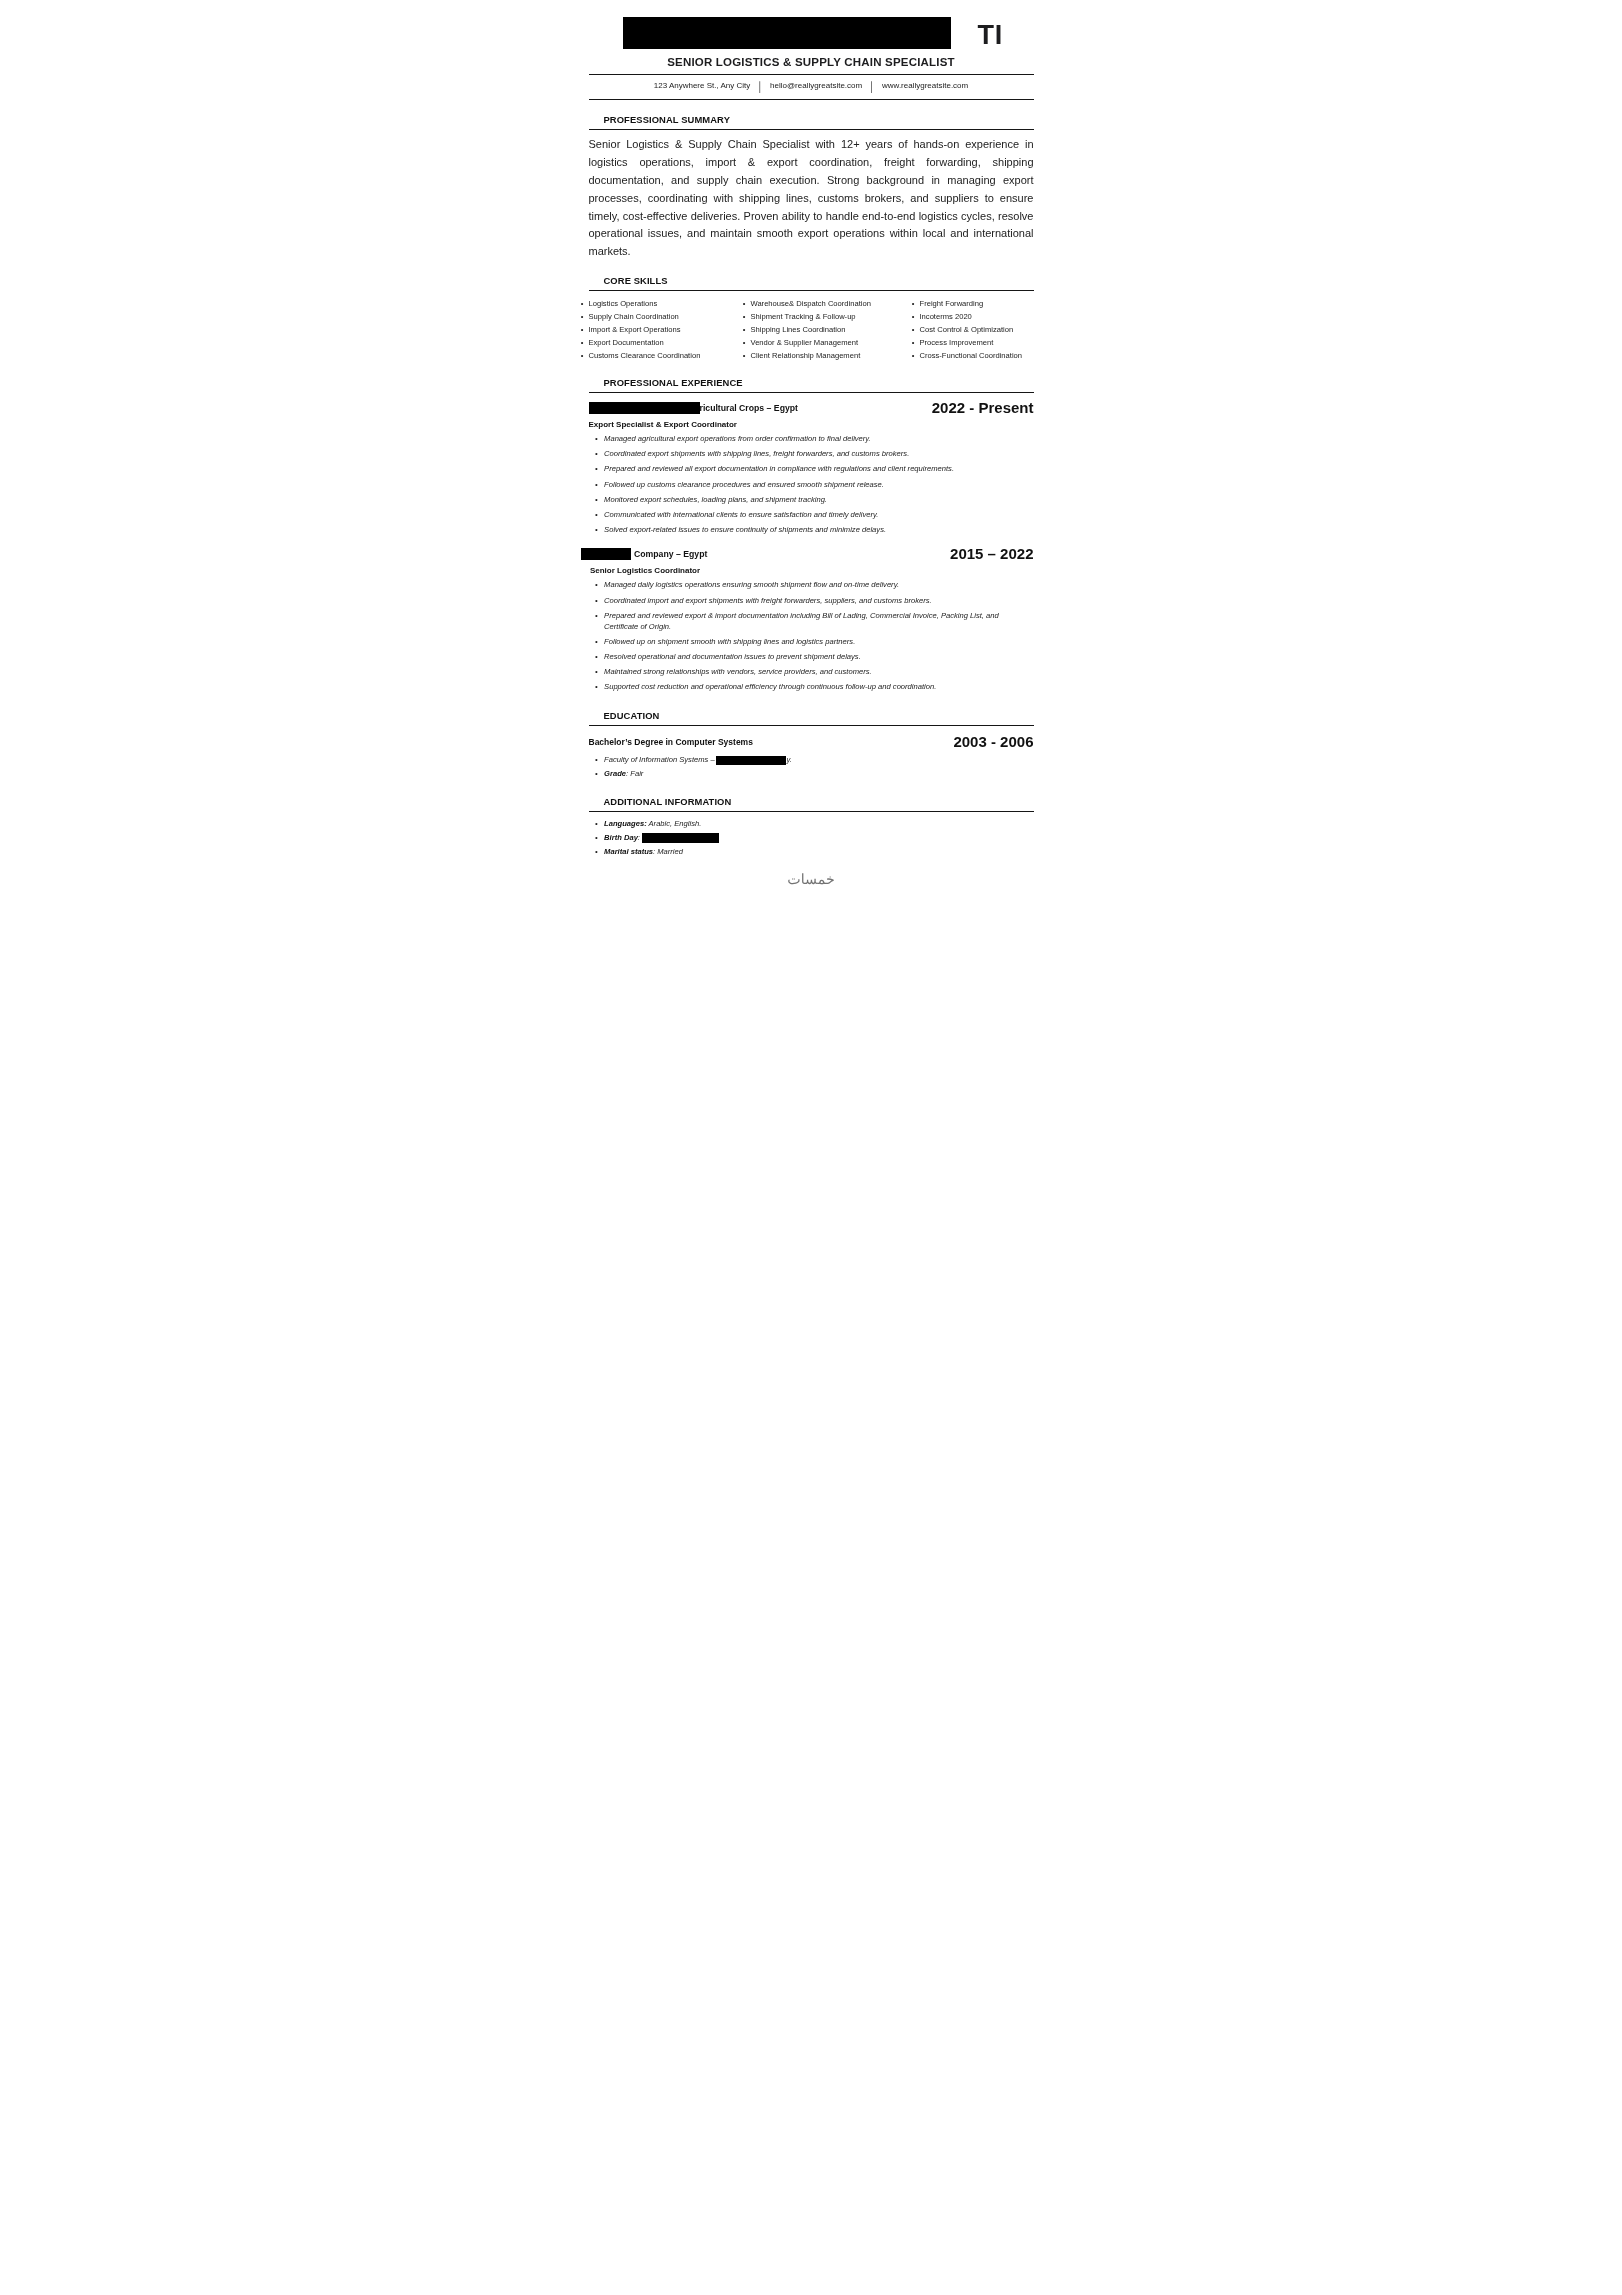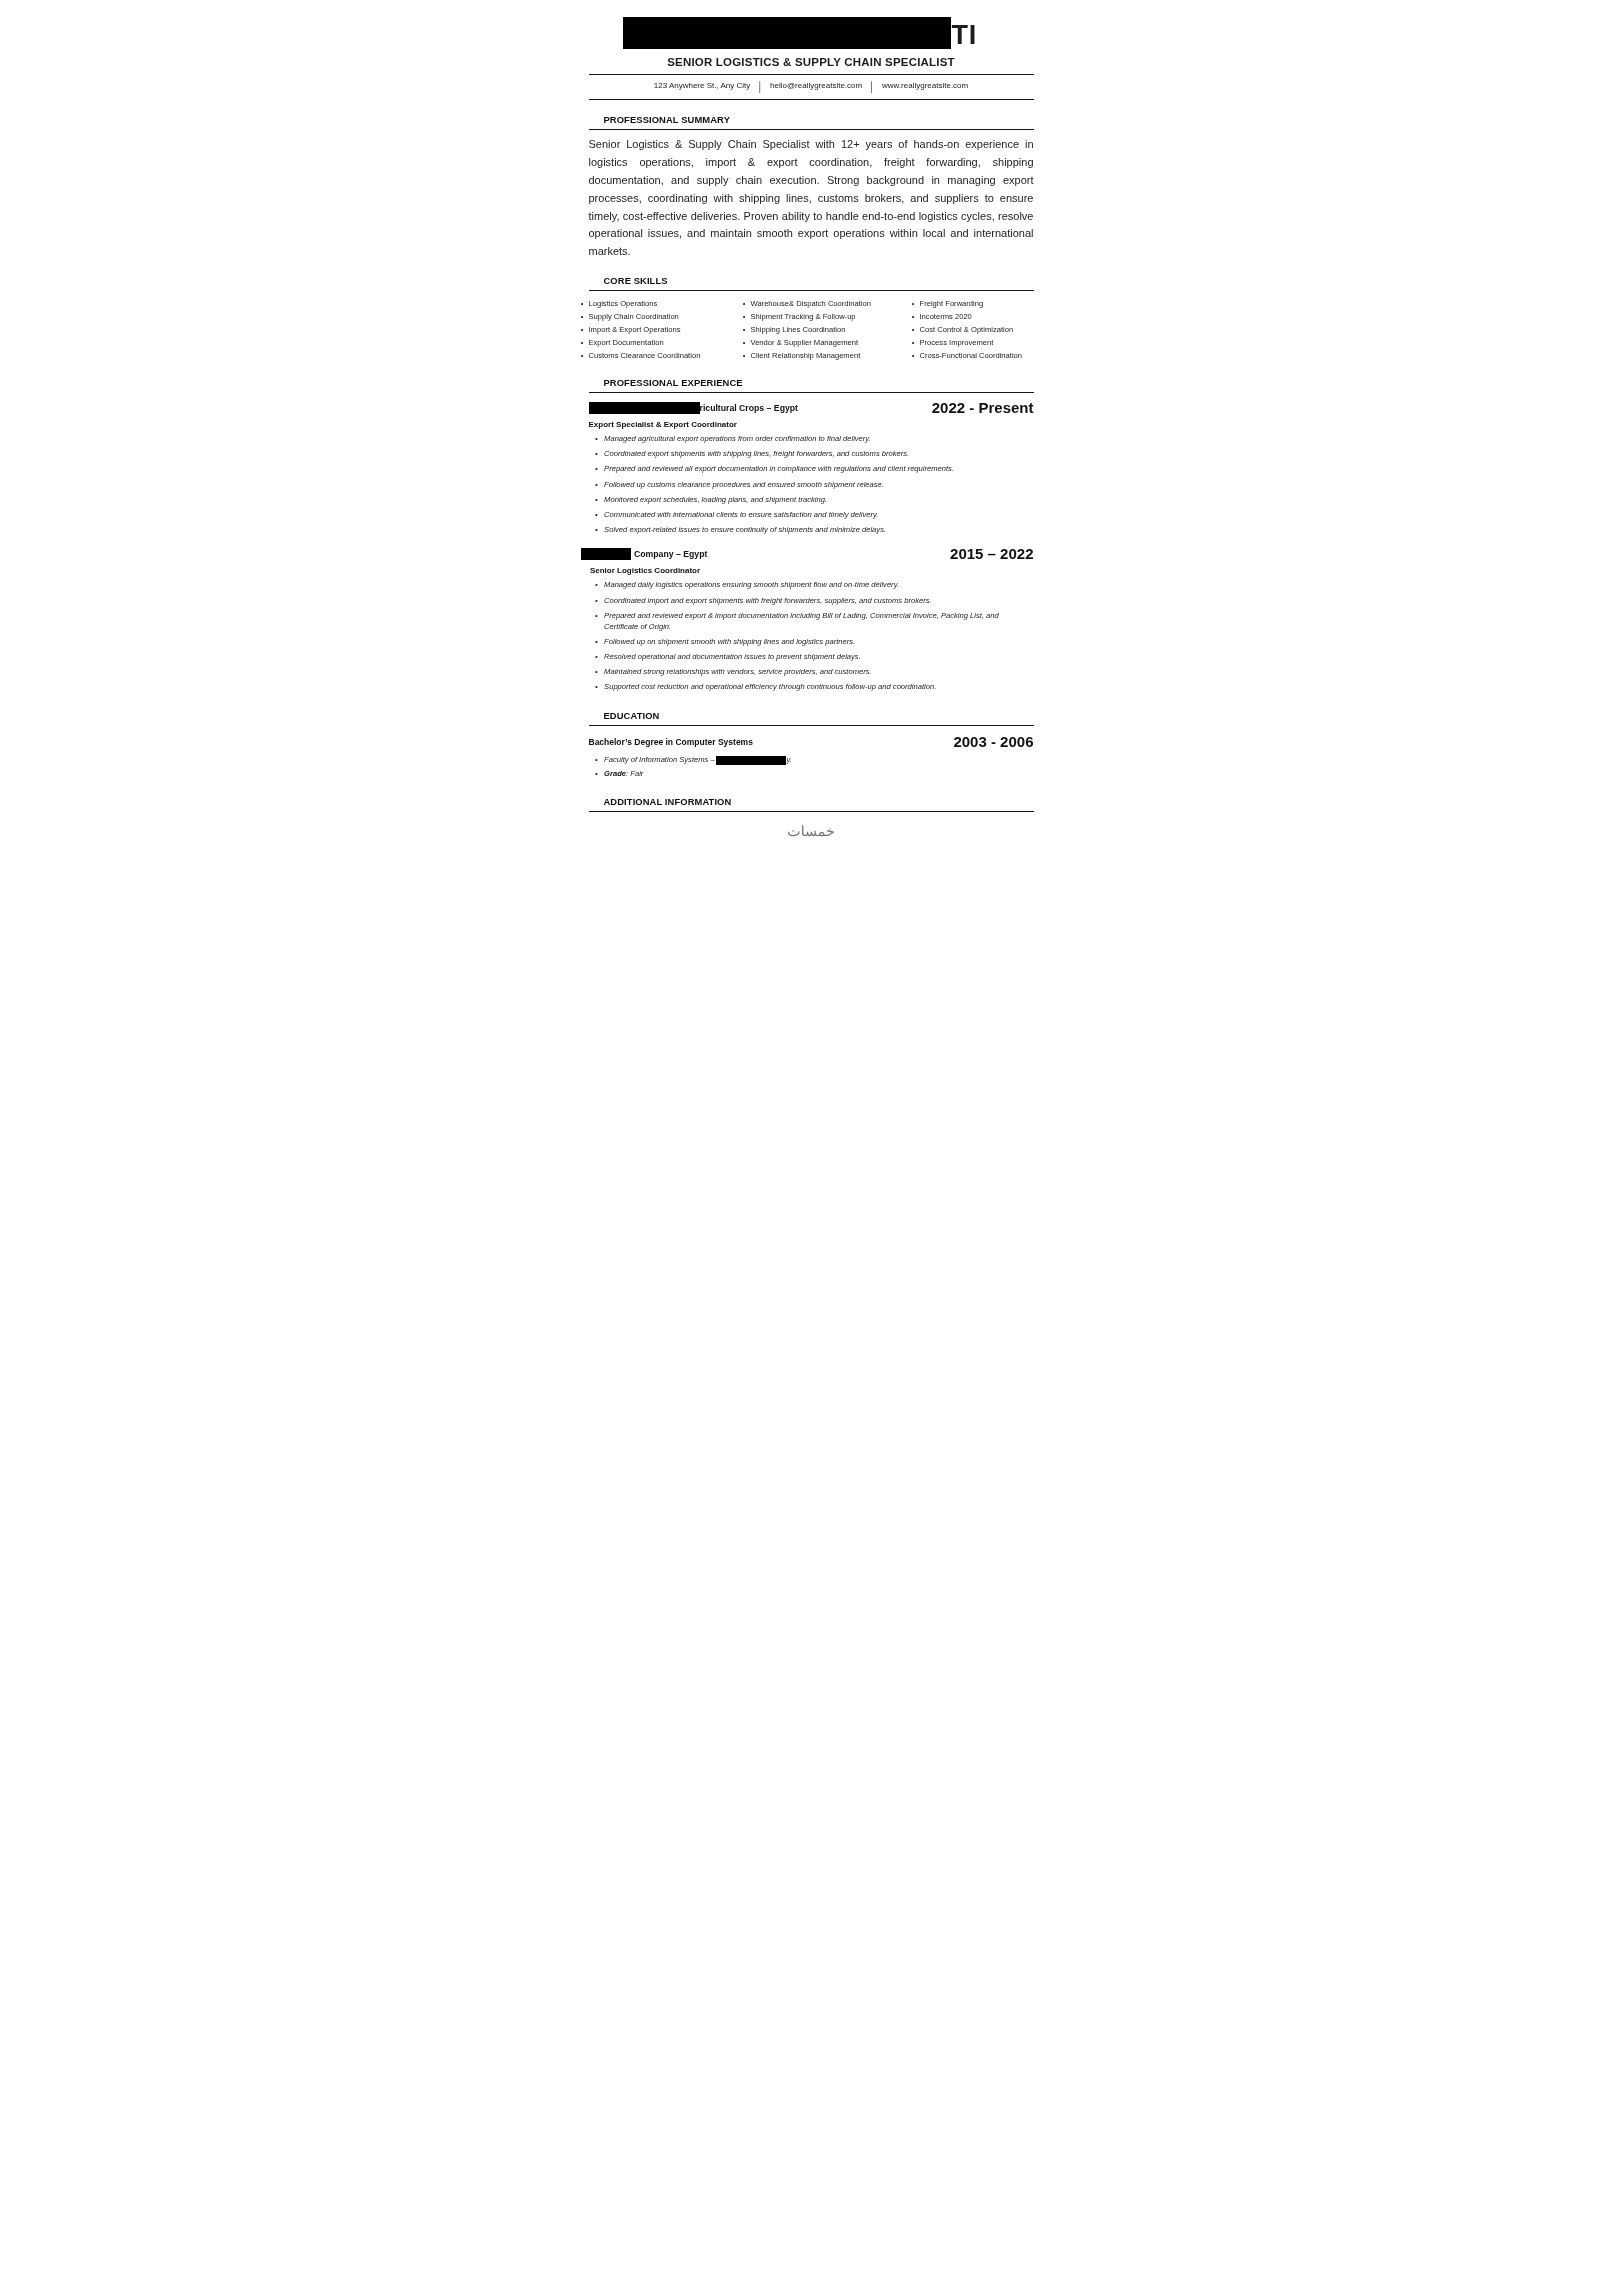--- a/index.html
+++ b/index.html
@@ -2,21 +2,21 @@
 <html style="font-size:7.3px"><head>
 <meta charset="utf-8">
 <style>
   html,body{margin:0;padding:0;background:#ffffff;}
   .page{
     width:505px;min-height:714px;margin:0 auto;box-sizing:border-box;
     padding:16.5px 30px 7.3px;display:flex;flex-direction:column;
     font-family:"Liberation Sans",sans-serif;color:#1d1d1f;background:#fff;
   }
   
-  .name-row{display:flex;align-items:flex-end;margin-left:34px;height:32px;}
+  .name-row{display:flex;align-items:flex-end;margin-left:34px;height:32px;gap:26px;}
   .name-redact{background:#000;width:328px;height:32px;flex:0 0 auto;}
   .name-suffix{font-size:27px;font-weight:700;line-height:0.95;letter-spacing:0.9px;margin-left:0.9px;white-space:nowrap;}
   .title{text-align:center;font-size:11.5px;font-weight:700;letter-spacing:0.2px;margin-top:7.3px;}
   .rule{border:none;border-top:0.9px solid #161616;margin:0;}
   .rule.thin{margin-top:6.4px;}
   .rule.thick{border-top-width:1.4px;margin-top:0.9px;}
   .contact{display:flex;justify-content:center;align-items:flex-start;gap:6.9px;font-size:8px;margin:6px 0;color:#222;}
   .contact .sep{font-size:9.6px;font-weight:400;color:#333;}
   
   .section-head{margin-top:13.8px;border-bottom:0.9px solid #161616;padding:0 0 4.1px 15px;
@@ -148,17 +148,28 @@
   <ul class="bullets tight">
     <li>
       <span>Faculty of Information Systems –</span><span class="redact-inline redact-faculty"></span><span>y.</span>
     </li>
     <li>
       <span class="b">Grade</span><span>: Fair</span>
     </li>
   </ul>
 
   <div class="section-head">ADDITIONAL INFORMATION</div>
+  <ul class="bullets tight" style="margin-top:6.4px;">
+    <li>
+      <span class="b">Languages:</span><span> Arabic, English.</span>
+    </li>
+    <li>
+      <span class="b">Birth Day</span><span>:</span><span class="redact-inline redact-birthday"></span>
+    </li>
+    <li>
+      <span class="b">Marital status</span><span>: Married</span>
+    </li>
+  </ul>
 
   <div class="watermark">خمسات</div>
 
 </div>
 
 
 </body></html>

